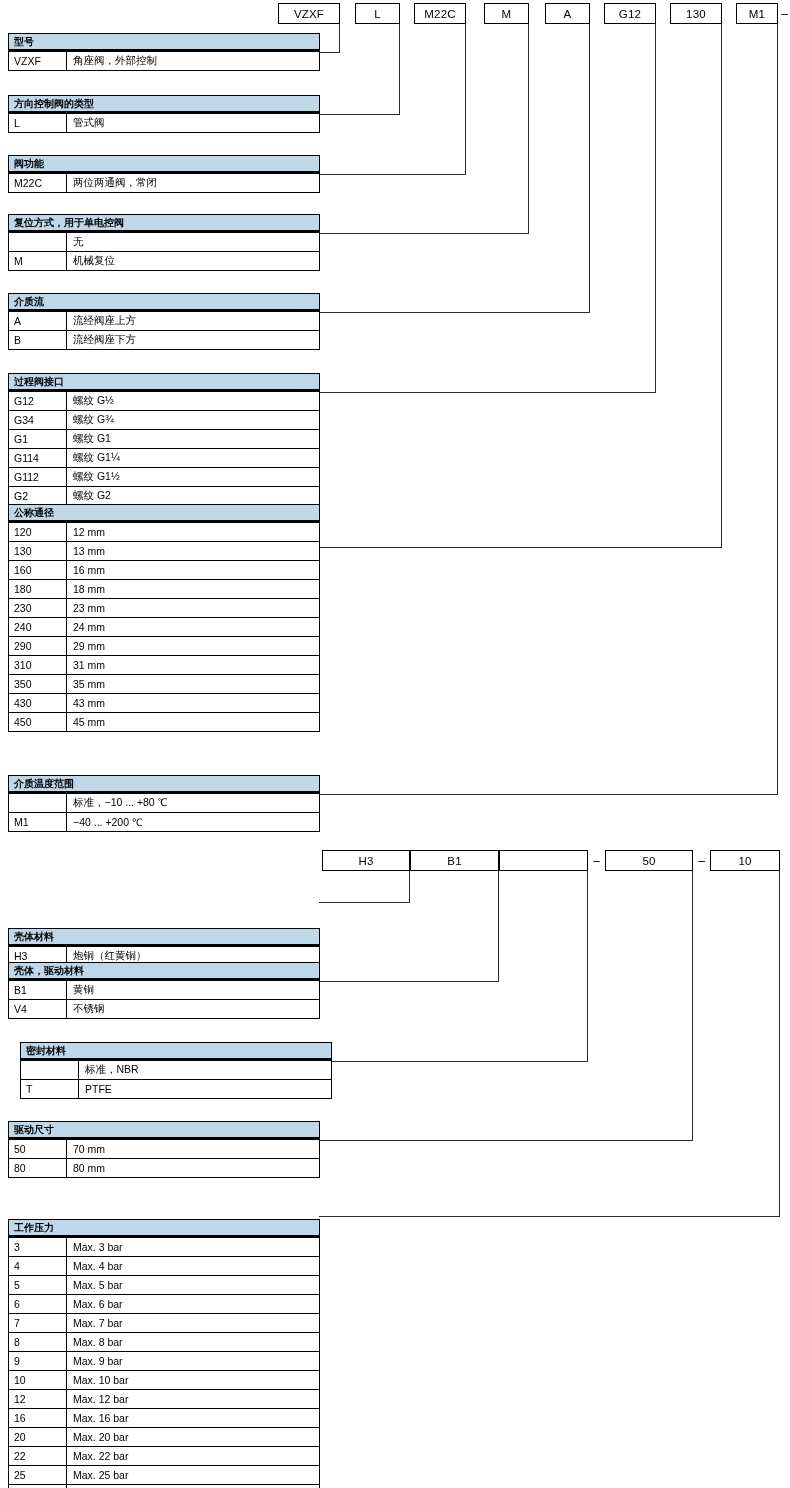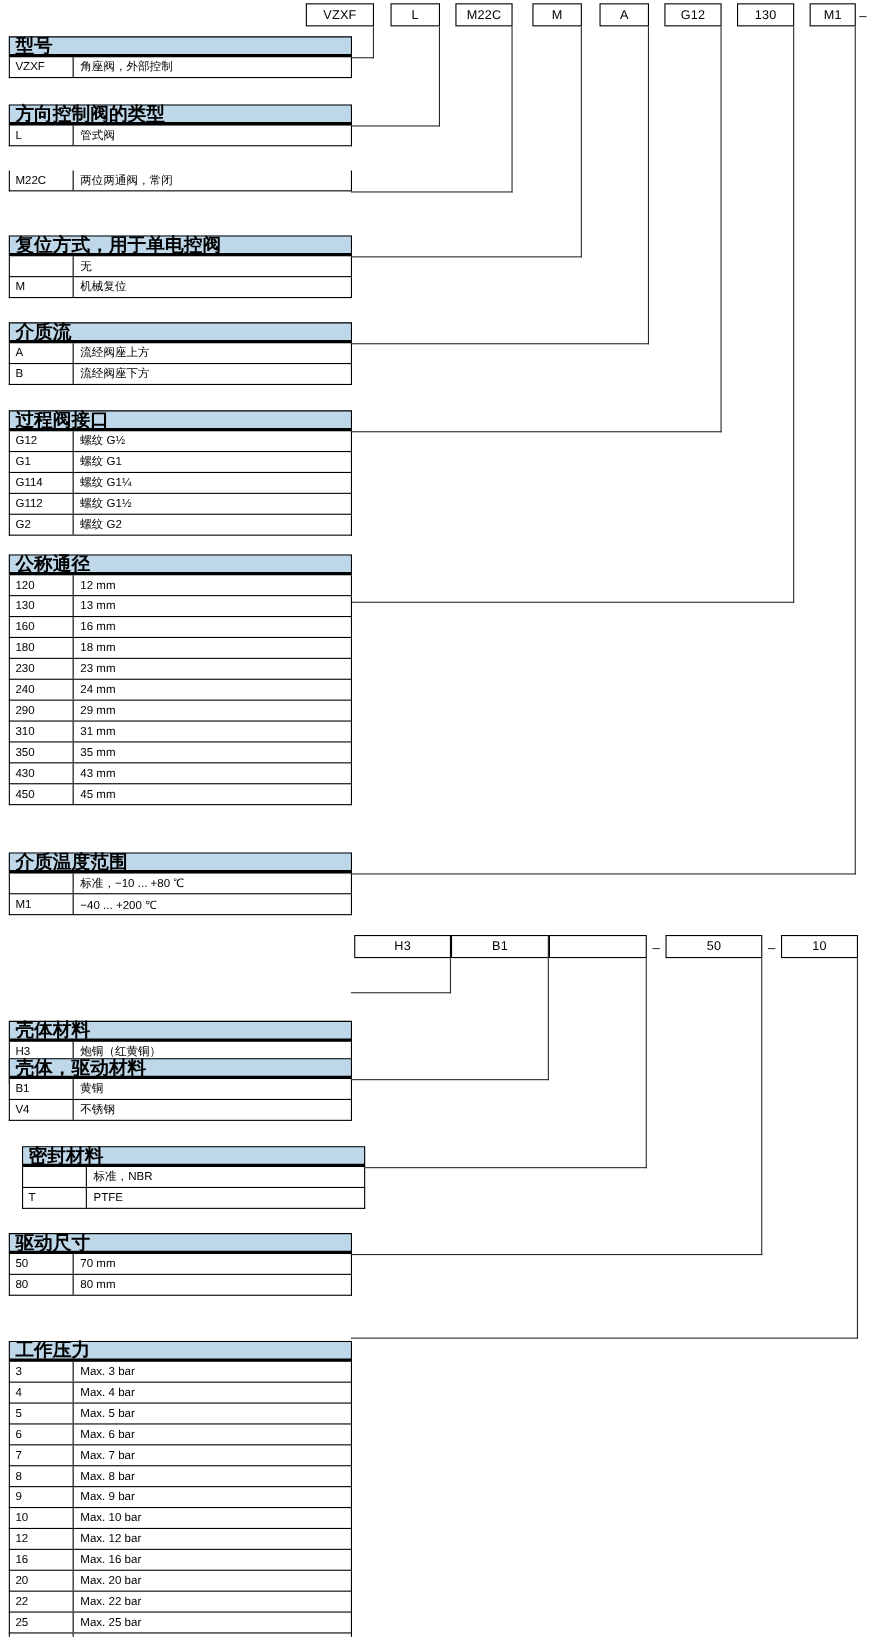--- a/index.html
+++ b/index.html
@@ -52,21 +52,21 @@
     background: #fff;
   }
   .tbl .hd {
     background: #bed8ea;
     border: 1.2px solid #000;
     border-bottom: 3px solid #000;
     height: 19px;
     display: flex;
     align-items: center;
     padding-left: 5px;
-    font-size: 17px;
+    font-size: 10px;
     font-weight: bold;
     font-family: "DejaVu Sans", "Liberation Sans", sans-serif;
   }
   .tbl .row {
     display: flex;
     height: 19px;
     border: 1.2px solid #000;
     border-top: none;
     align-items: stretch;
   }
@@ -157,20 +157,21 @@
 
   <div class="tbl" style="top:95px;">
     <div class="hd cjk">方向控制阀的类型</div>
     <div class="row">
       <div class="c1">L</div>
       <div class="c2 cjk">管式阀</div>
     </div>
   </div>
 
   <div class="tbl" style="top:155px;">
+    <div class="hd cjk">阀功能</div>
     <div class="row">
       <div class="c1">M22C</div>
       <div class="c2 cjk">两位两通阀，常闭</div>
     </div>
   </div>
 
   <div class="tbl" style="top:214px;">
     <div class="hd cjk">复位方式，用于单电控阀</div>
     <div class="row">
       <div class="c1"></div>
@@ -194,20 +195,24 @@
     </div>
   </div>
 
   <div class="tbl" style="top:373px;">
     <div class="hd cjk">过程阀接口</div>
     <div class="row">
       <div class="c1">G12</div>
       <div class="c2 cjk">螺纹 G½</div>
     </div>
     <div class="row">
+      <div class="c1">G34</div>
+      <div class="c2 cjk">螺纹 G¾</div>
+    </div>
+    <div class="row">
       <div class="c1">G1</div>
       <div class="c2 cjk">螺纹 G1</div>
     </div>
     <div class="row">
       <div class="c1">G114</div>
       <div class="c2 cjk">螺纹 G1¼</div>
     </div>
     <div class="row">
       <div class="c1">G112</div>
       <div class="c2 cjk">螺纹 G1½</div>

